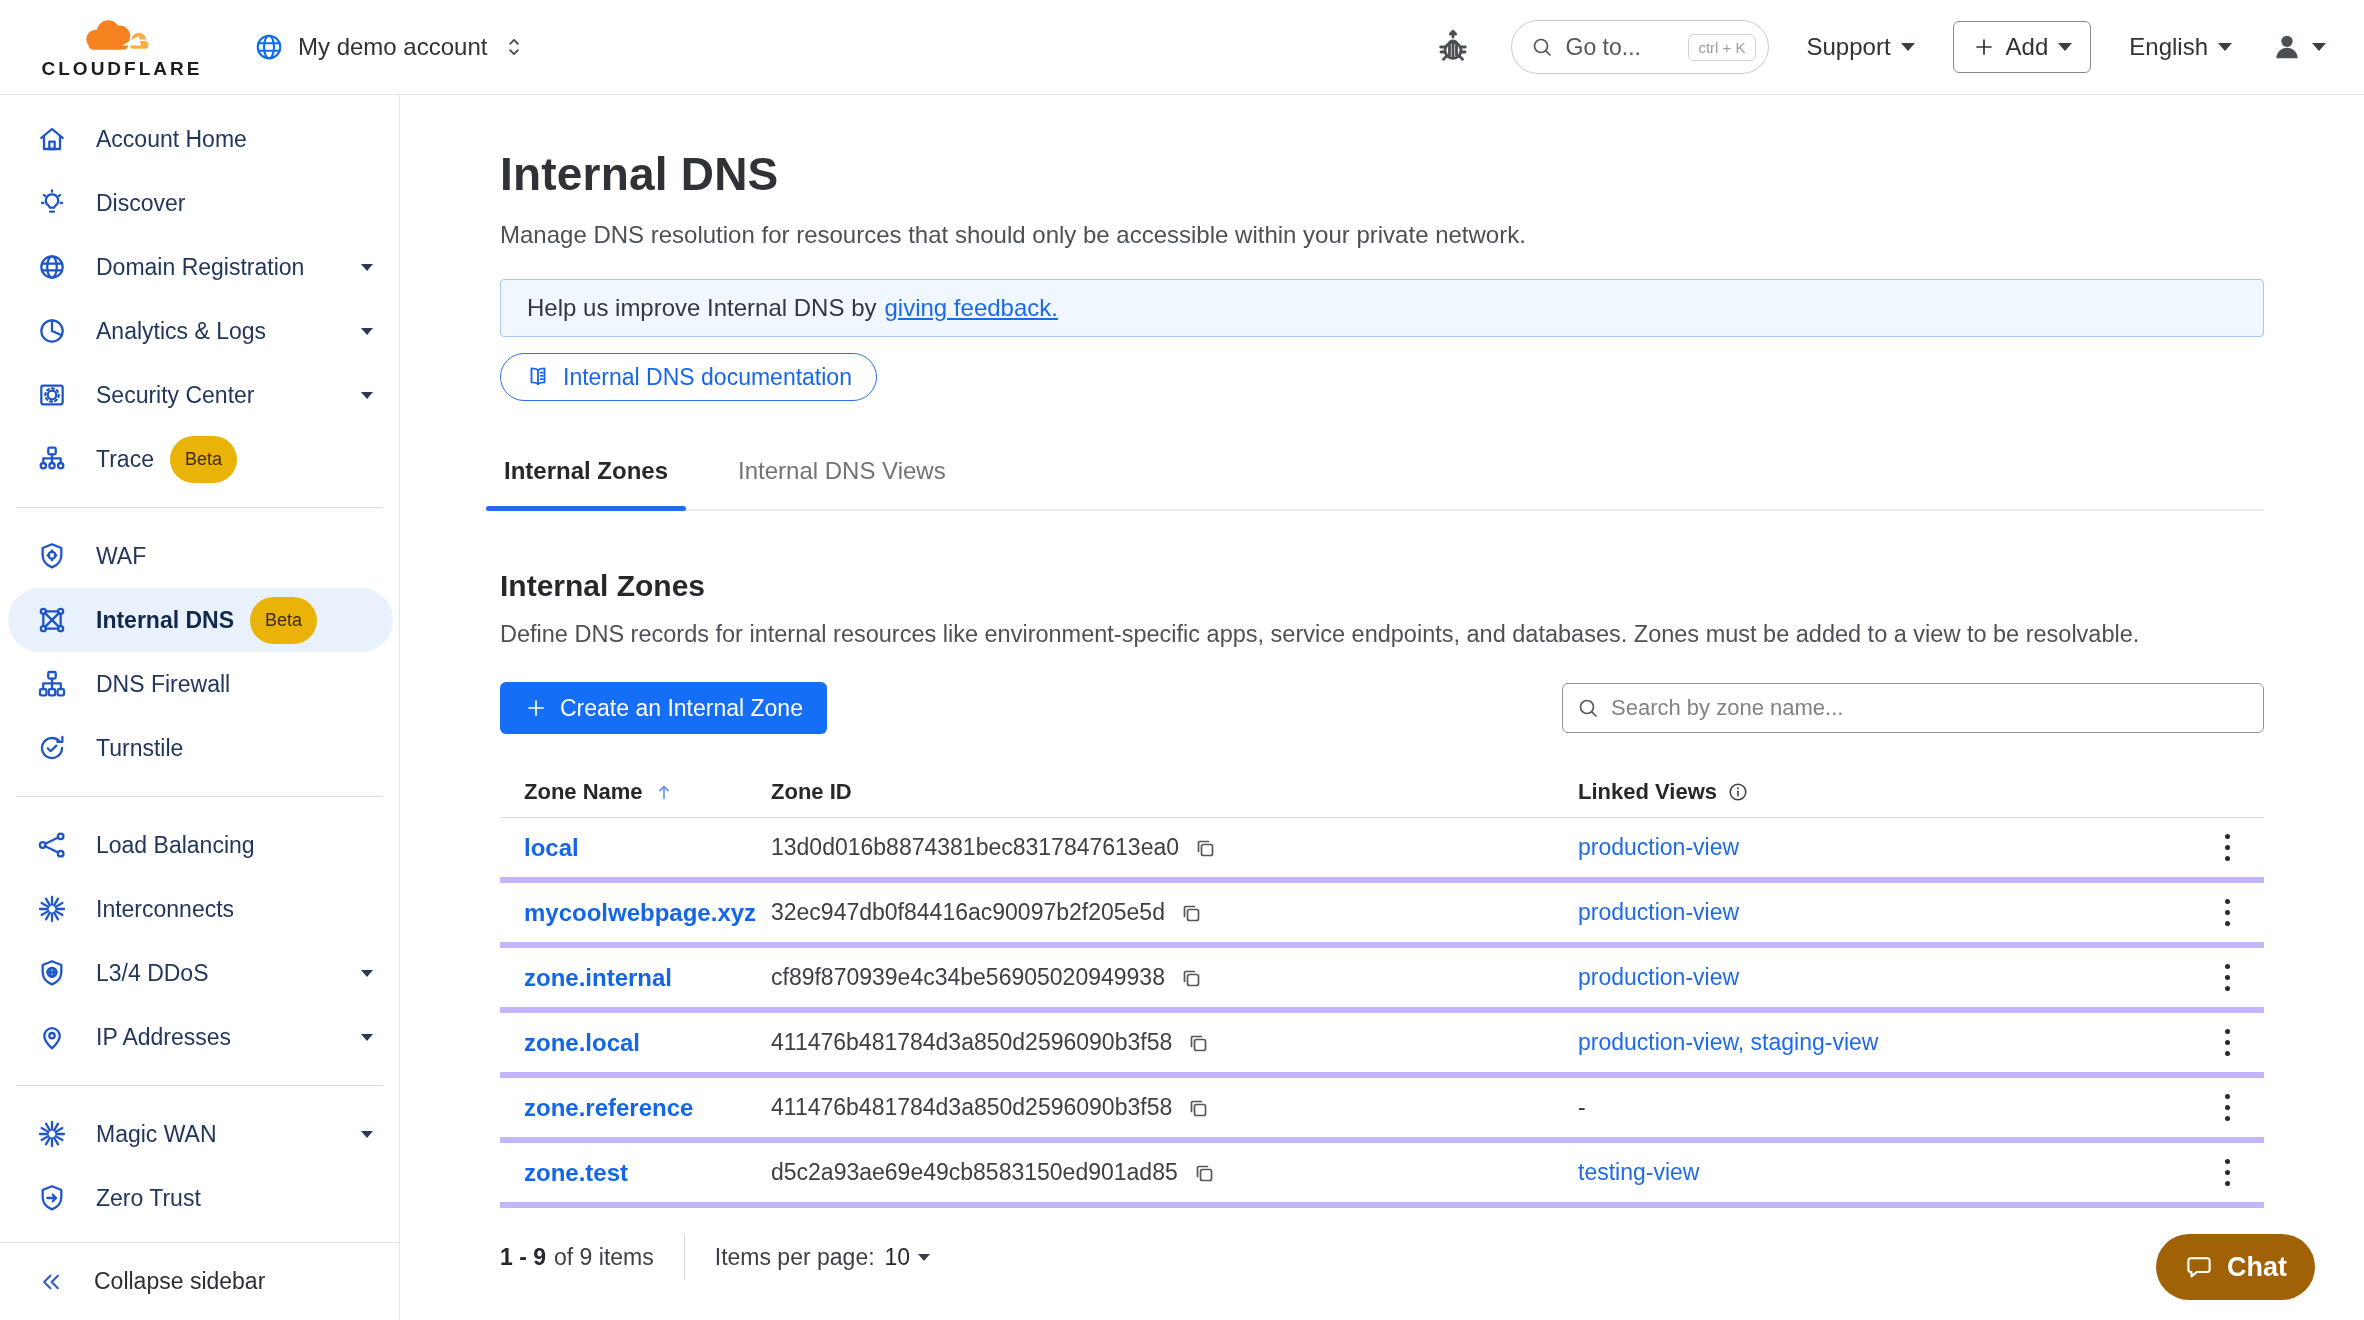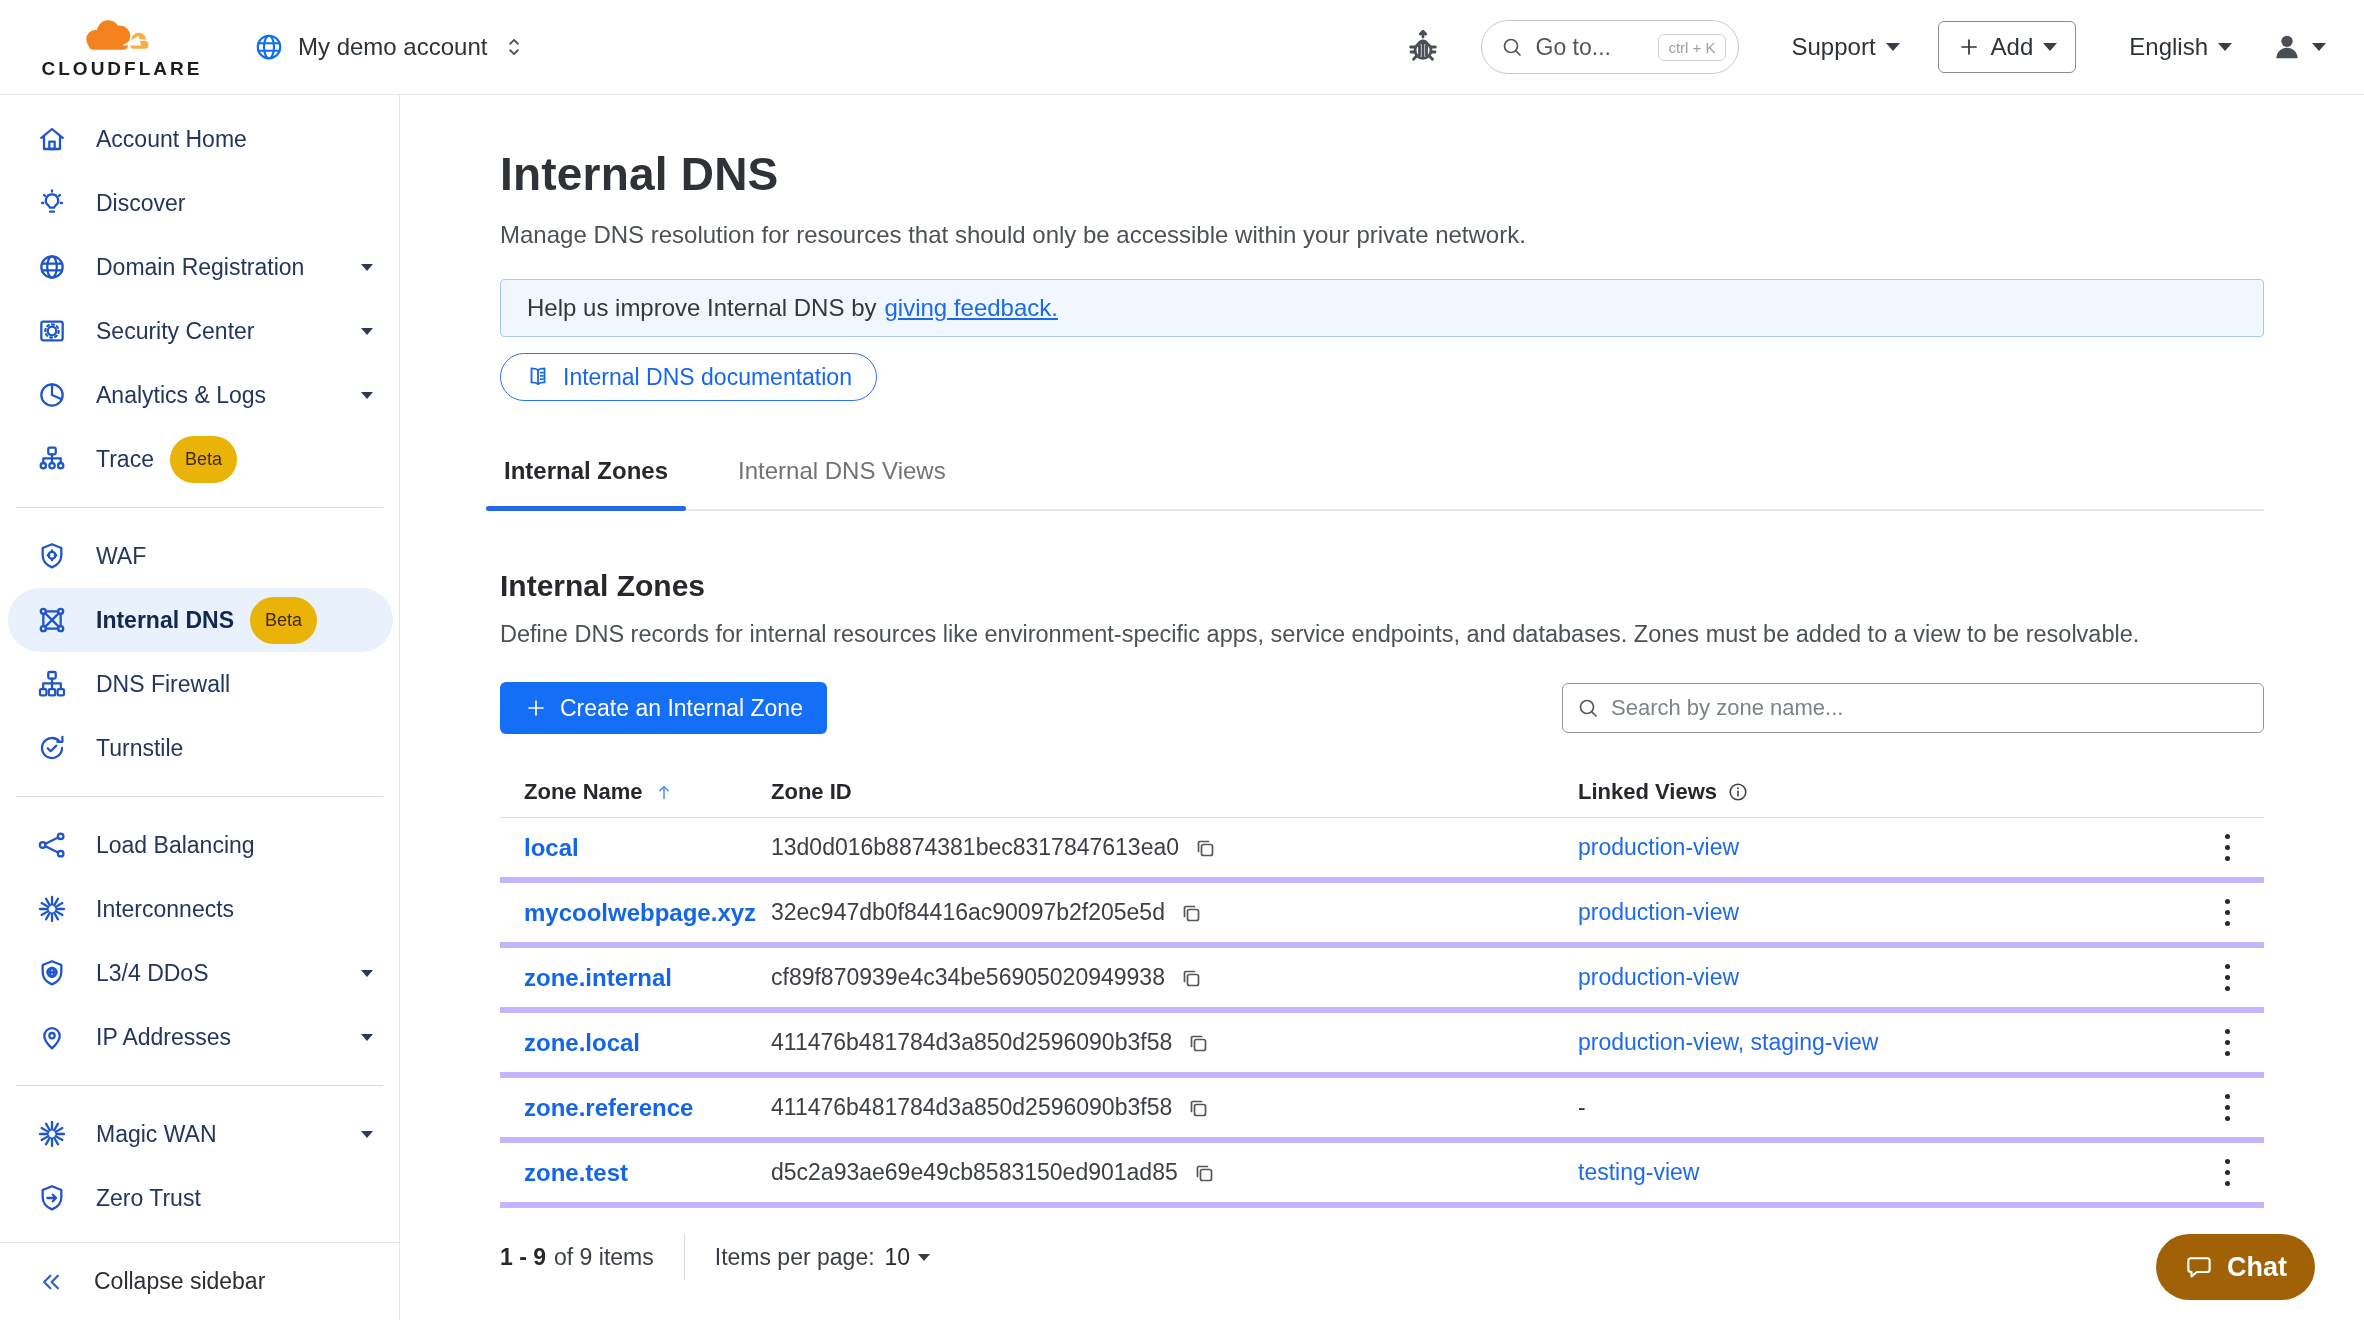--- a/index.html
+++ b/index.html
@@ -13,21 +13,21 @@
   .logo-word{ font-size:19px; font-weight:700; letter-spacing:3px; color:#1d1d1d;}
   .account{ display:flex; align-items:center; gap:14px; margin-left:48px; cursor:pointer;}
   .account-name{ font-size:24px; color:#2e3338;}
   .icon-blue{ color:#0d6ef0;}
   .icon-gray{ color:#4a4f55;}
   .top-right{ margin-left:auto; display:flex; align-items:center; gap:38px;}
   .goto{ display:flex; align-items:center; gap:12px; height:54px; min-width:258px;
          border:1.5px solid #c7cbd1; border-radius:28px; padding:0 12px 0 18px; color:#53575c;}
   .goto-text{ font-size:23px; color:#53575c; flex:1;}
   .kbd{ border:1.5px solid #cdd1d6; border-radius:6px; padding:4px 9px; font-size:15px; color:#9aa0a6;}
-  .menu-item{ display:flex; align-items:center; gap:10px; font-size:24px; color:#2e3338; cursor:pointer;margin-left:15px;}
+  .menu-item{ display:flex; align-items:center; gap:10px; font-size:24px; color:#2e3338; cursor:pointer;}
   .caret{ width:0; height:0; border-left:7px solid transparent; border-right:7px solid transparent;
           border-top:8px solid #3a3f45; display:inline-block;}
   .caret.small{ border-left-width:6px; border-right-width:6px; border-top-width:7px;}
   .add-btn{ display:flex; align-items:center; gap:10px; height:52px; padding:0 18px;
             border:1.5px solid #878c92; border-radius:6px; font-size:24px; color:#2e3338; background:#fff; cursor:pointer;}
   .user{ display:flex; align-items:center; gap:8px; cursor:pointer;}
 
   
   .sidebar{ position:fixed; top:95px; left:0; bottom:0; width:400px; background:#fff;
             border-right:1px solid #e4e5e7; padding-top:12px; z-index:20;}
@@ -215,37 +215,37 @@
           <path d="M4.5 9.5h15M4.5 14.5h15"></path>
         </svg>
       </span>
     <span class="slabel">Domain Registration</span>
     <span class="caret small"></span>
   </div>
 
   <div class="side-item">
     <span class="sicon">
         <svg class="stroke" viewBox="0 0 24 24">
+          <circle cx="12" cy="12" r="8"></circle>
+          <path d="M12 4v8l6.9 3"></path>
+        </svg>
+      </span>
+    <span class="slabel">Analytics &amp; Logs</span>
+    <span class="caret small"></span>
+  </div>
+
+  <div class="side-item">
+    <span class="sicon">
+        <svg class="stroke" viewBox="0 0 24 24">
           <rect x="4" y="5" width="16" height="14" rx="1.5"></rect>
           <circle cx="12" cy="12" r="3.2"></circle>
           <circle cx="12" cy="12" r="5" stroke-dasharray="1.4 2.5"></circle>
         </svg>
       </span>
     <span class="slabel">Security Center</span>
-    <span class="caret small"></span>
-  </div>
-
-  <div class="side-item">
-    <span class="sicon">
-        <svg class="stroke" viewBox="0 0 24 24">
-          <circle cx="12" cy="12" r="8"></circle>
-          <path d="M12 4v8l6.9 3"></path>
-        </svg>
-      </span>
-    <span class="slabel">Analytics &amp; Logs</span>
     <span class="caret small"></span>
   </div>
 
   <div class="side-item">
     <span class="sicon">
         <svg class="stroke" viewBox="0 0 24 24">
           <rect x="9.2" y="3.5" width="5.6" height="5" rx="1"></rect>
           <path d="M12 8.5v3M5.5 14.8v-3.3h13v3.3M12 11.5v3.3"></path>
           <circle cx="5.5" cy="17" r="2"></circle>
           <circle cx="12" cy="17" r="2"></circle>

